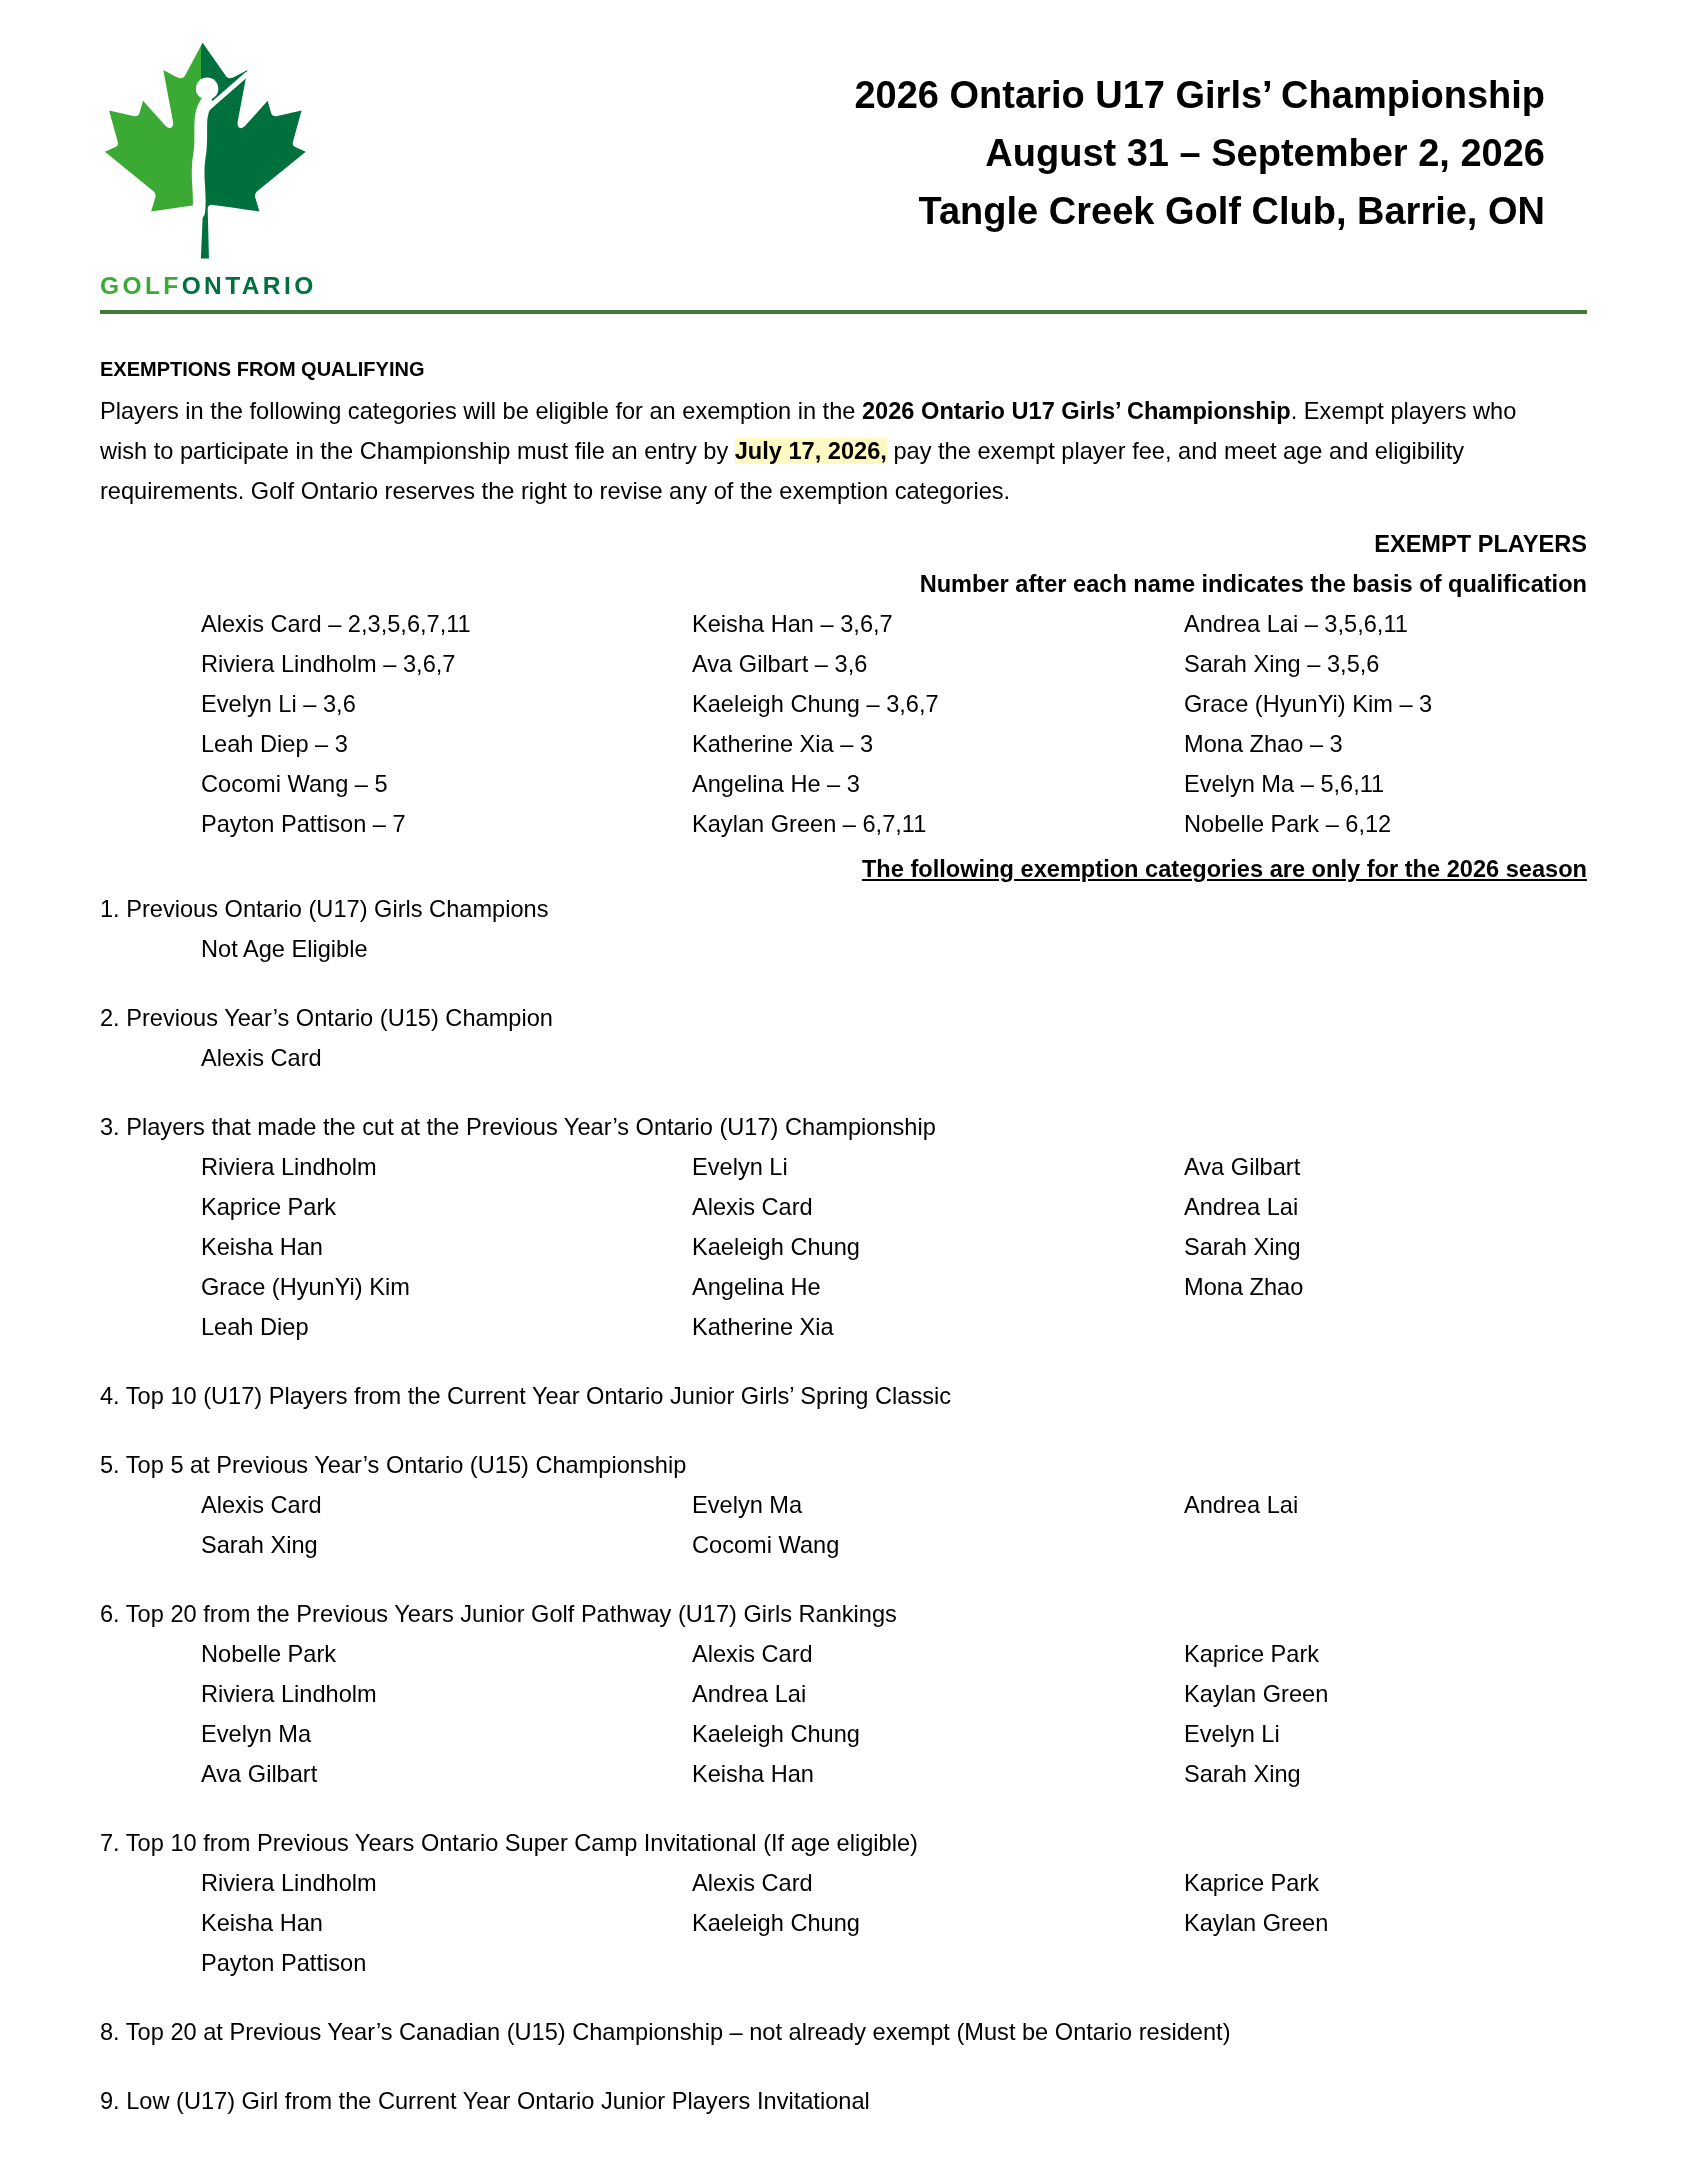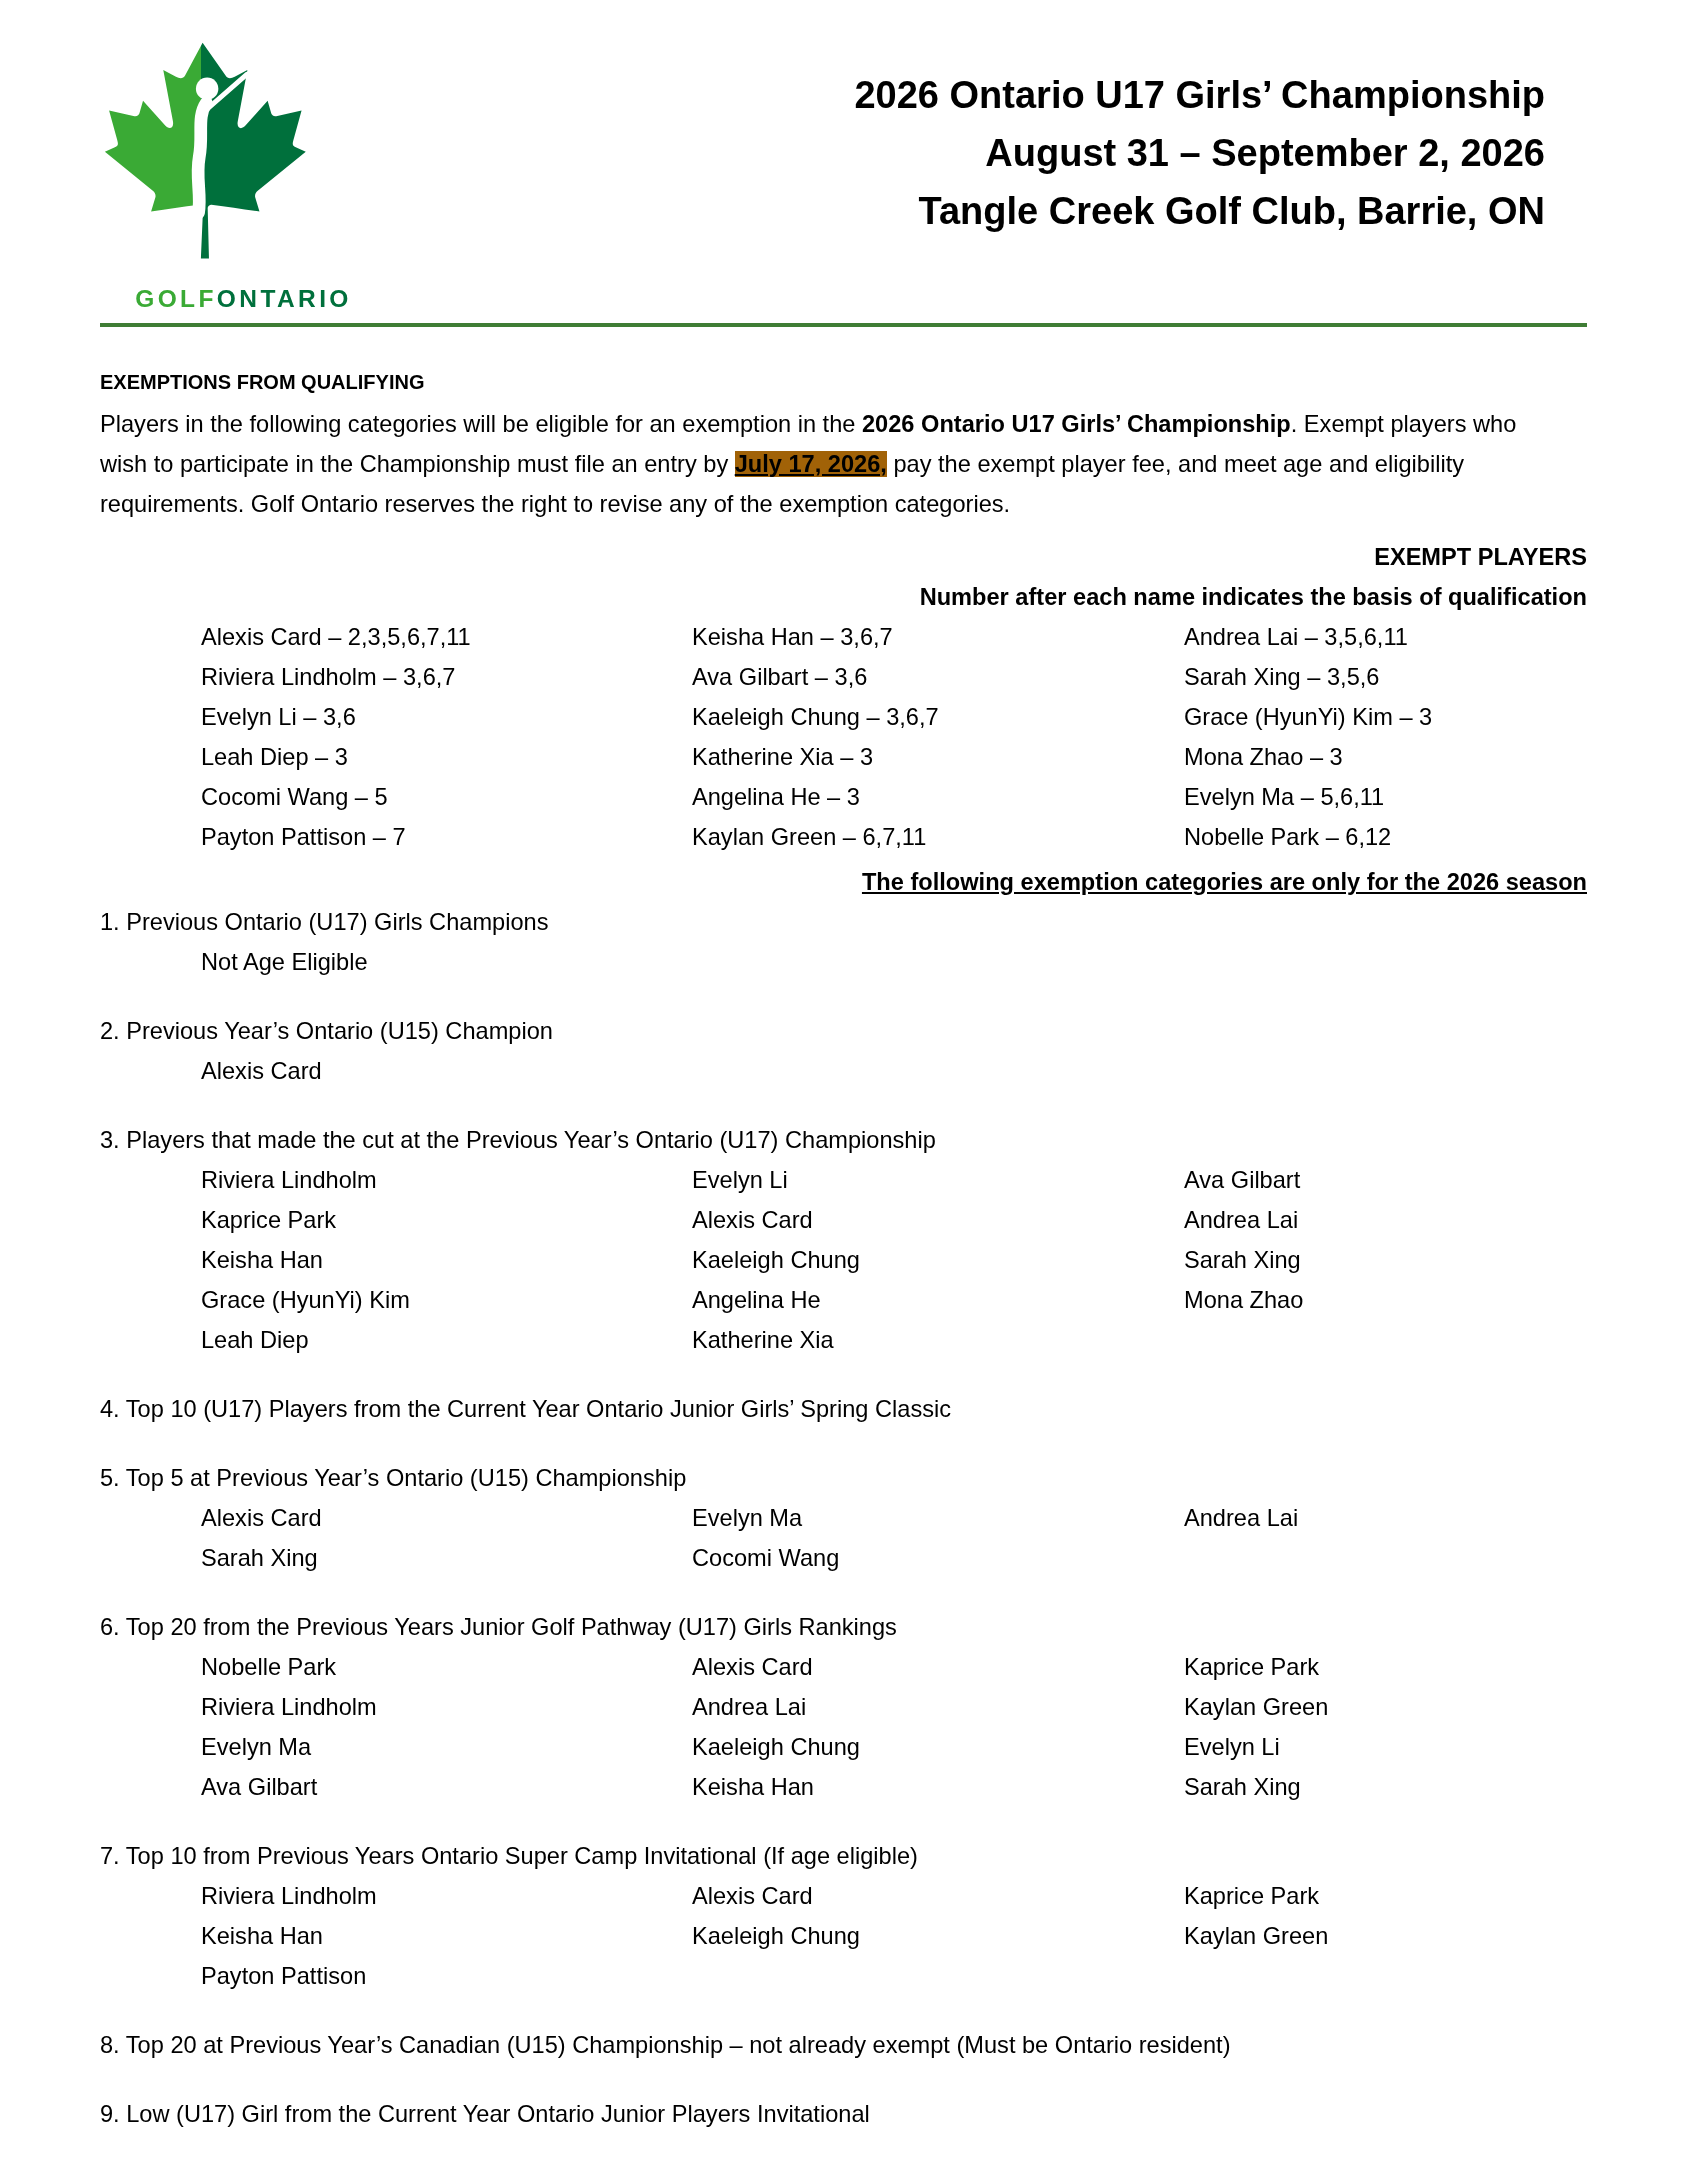--- a/index.html
+++ b/index.html
@@ -11,31 +11,31 @@
     color:#000000;
     font-family:"Liberation Sans", sans-serif;
     font-size:23.6px; line-height:40px;
     padding:37px 100px 34px 100px;
     overflow:hidden;
   }
   
   .doc-header { display:flex; justify-content:space-between; align-items:flex-start; }
   .logo-block { width:287px; }
   .leaf-svg { display:block; margin-left:3.4px; }
-  .logo-wordmark { font-weight:bold; font-size:24.5px; letter-spacing:3.4px; line-height:29px; margin-top:18px; white-space:nowrap;text-align:center; }
+  .logo-wordmark { font-weight:bold; font-size:24.5px; letter-spacing:3.4px; line-height:29px; margin-top:5px; white-space:nowrap; }
   .logo-golf { color:#3aaa35; }
   .logo-ontario { color:#00703c; }
   .title-block { text-align:right; font-weight:bold; font-size:38px; line-height:58px; padding-top:29px; padding-right:42px; }
   .green-rule { border:none; border-top:4.2px solid #3f7d35; margin-top:10px; }
   
   .section-heading { font-weight:bold; font-size:20px; margin-top:35px; }
   .intro { margin-top:1.7px; max-width:1459px; }
   .b { font-weight:bold; }
   .u { text-decoration:underline; }
-  .hl { background:#a16207;text-decoration:underline; }
+  .hl { background:#fef9c3; }
   .center { text-align:right; }
   .exempt-head { margin-top:13.5px; }
   .cols { display:grid; grid-template-columns:491px 492px 1fr; margin-left:101px; }
   .season-note { margin-top:5px; }
   .category { margin-top:29px; }
   .category.first { margin-top:0; }
   .cat-heading { }
 </style>
 </head>
 <body>

